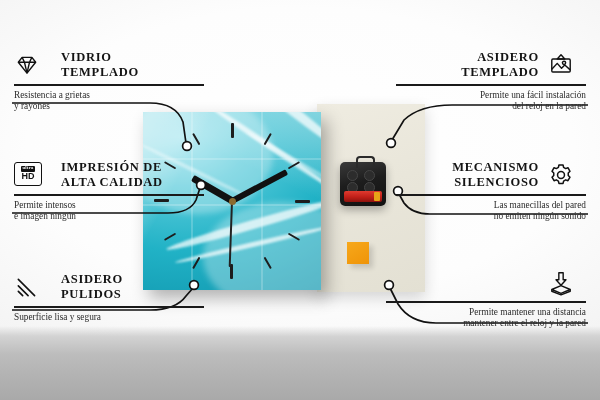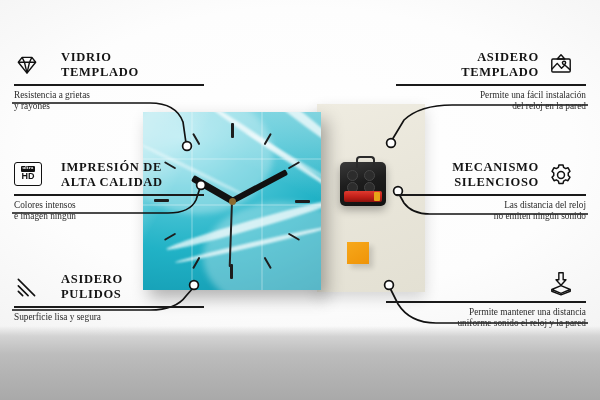--- a/index.html
+++ b/index.html
@@ -226,21 +226,21 @@
           <span class="h">HD</span>
         </span>
       </span>
       <span class="title">
         <span>IMPRESIÓN DE</span><br>
         <span>ALTA CALIDAD</span>
       </span>
     </div>
     <div class="rule"></div>
     <div class="desc">
-      <span>Colores intensos</span><br>
+      <span>Permite intensos</span><br>
       <span>e imagen ningún</span>
     </div>
   </div>
 
   <div class="feat left" style="left:14px;top:272px;">
     <div class="head">
       <span class="ico">
         <svg viewBox="0 0 24 24" fill="none" stroke="currentColor" stroke-width="1.5" stroke-linecap="round">
           <path d="M4 5 L19 20 M4 11 L13 20 M4 16 L8 20"></path>
         </svg>
@@ -286,35 +286,35 @@
           <circle cx="12" cy="12" r="3.2"></circle>
         </svg>
       </span>
       <span class="title">
         <span>MECANISMO</span><br>
         <span>SILENCIOSO</span>
       </span>
     </div>
     <div class="rule"></div>
     <div class="desc">
-      <span>Las distancia del reloj</span><br>
+      <span>Las manecillas del pared</span><br>
       <span>no emiten ningún sonido</span>
     </div>
   </div>
 
   <div class="feat right" style="left:386px;top:270px;width:200px;">
     <div class="head">
       <span class="ico">
         <svg viewBox="0 0 24 24" fill="none" stroke="currentColor" stroke-width="1.3" stroke-linejoin="round">
           <path d="M10 2.5h4v6.5h2.6L12 14 7.4 9h2.6z"></path>
           <path d="M12 14.5 L20.5 18 L12 21.5 L3.5 18 Z"></path>
           <path d="M3.5 18v1.6L12 23l8.5-3.4V18"></path>
         </svg>
       </span>
     </div>
     <div class="rule"></div>
     <div class="desc">
       <span>Permite mantener una distancia</span><br>
-      <span>uniforme sonido el reloj y la pared</span>
+      <span>mantener entre el reloj y la pared</span>
     </div>
   </div>
 
 </div>
 
 </body></html>

